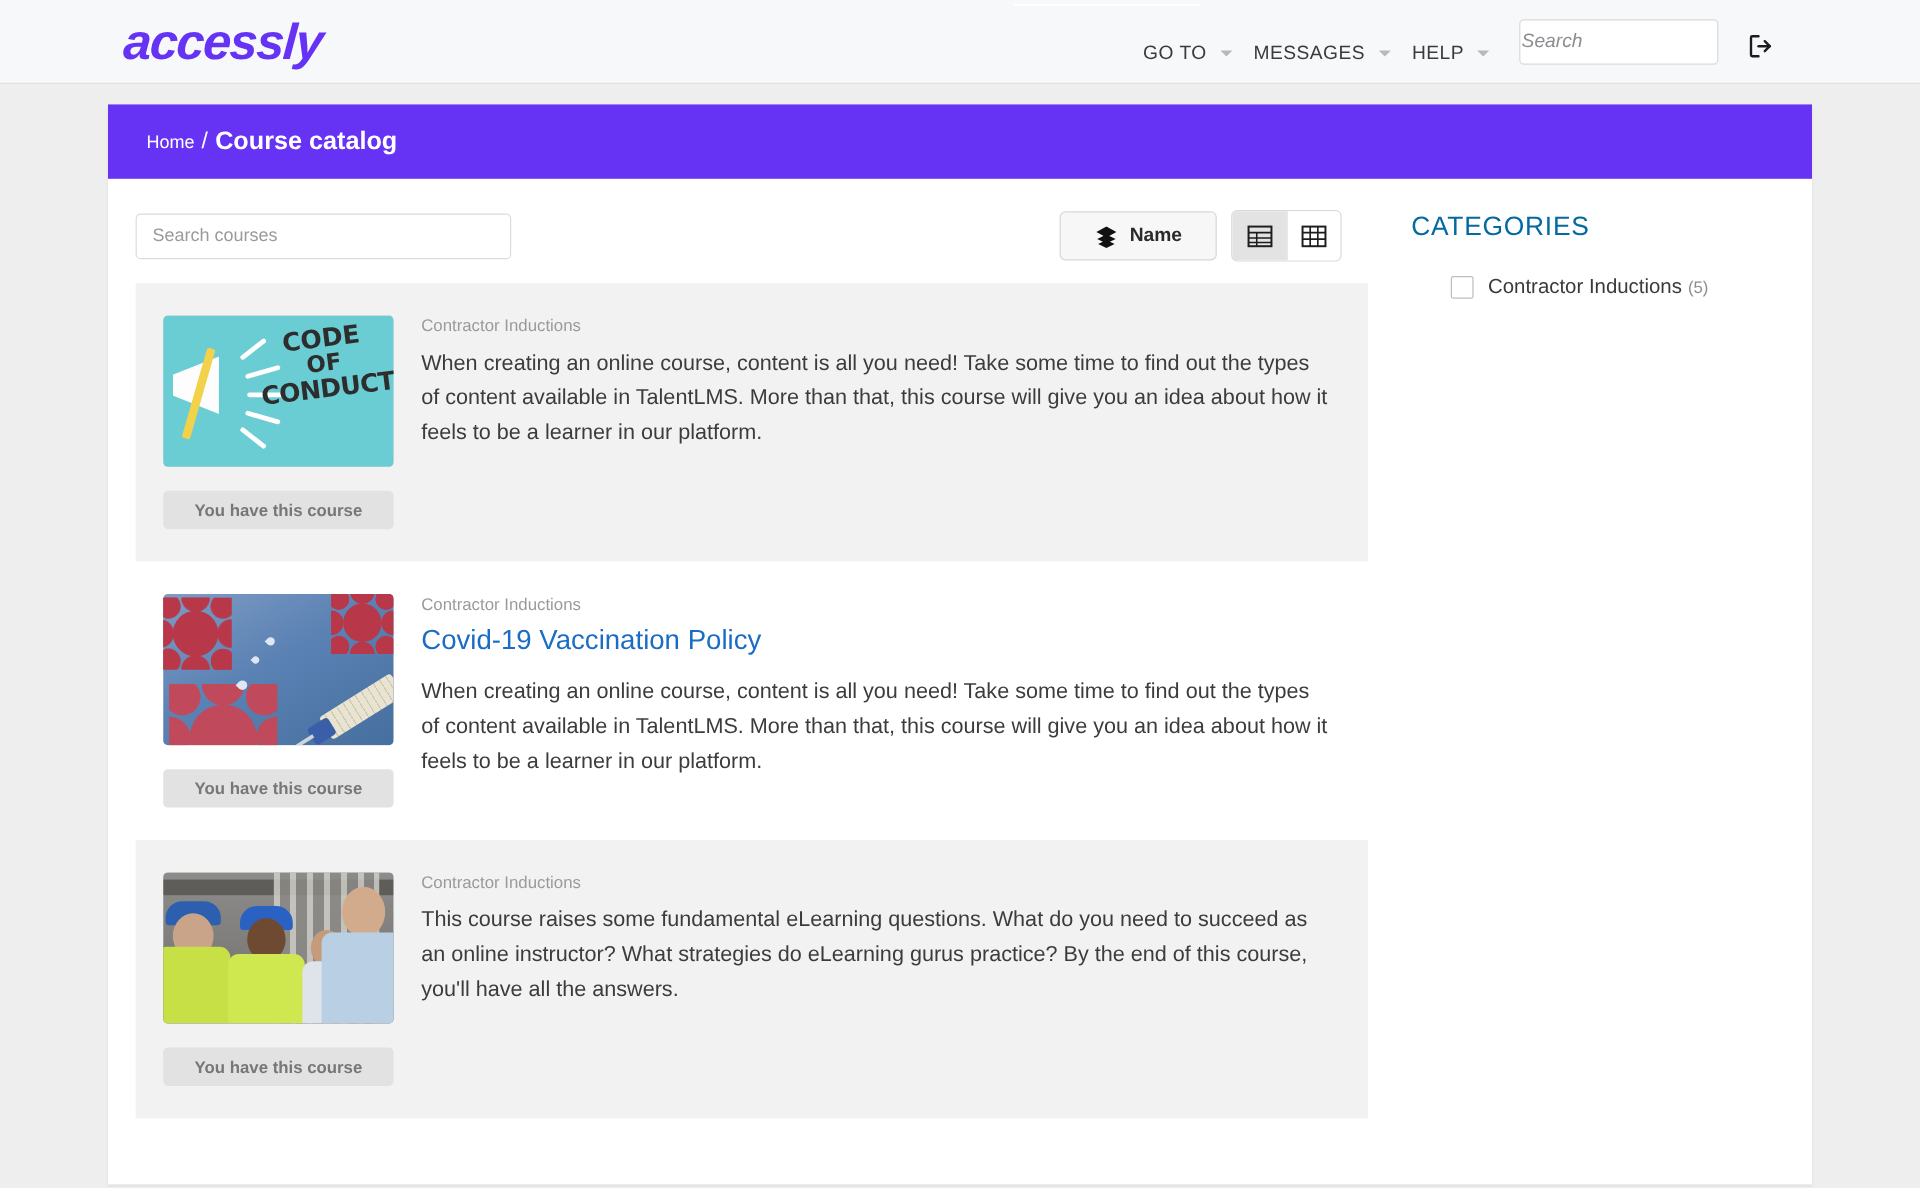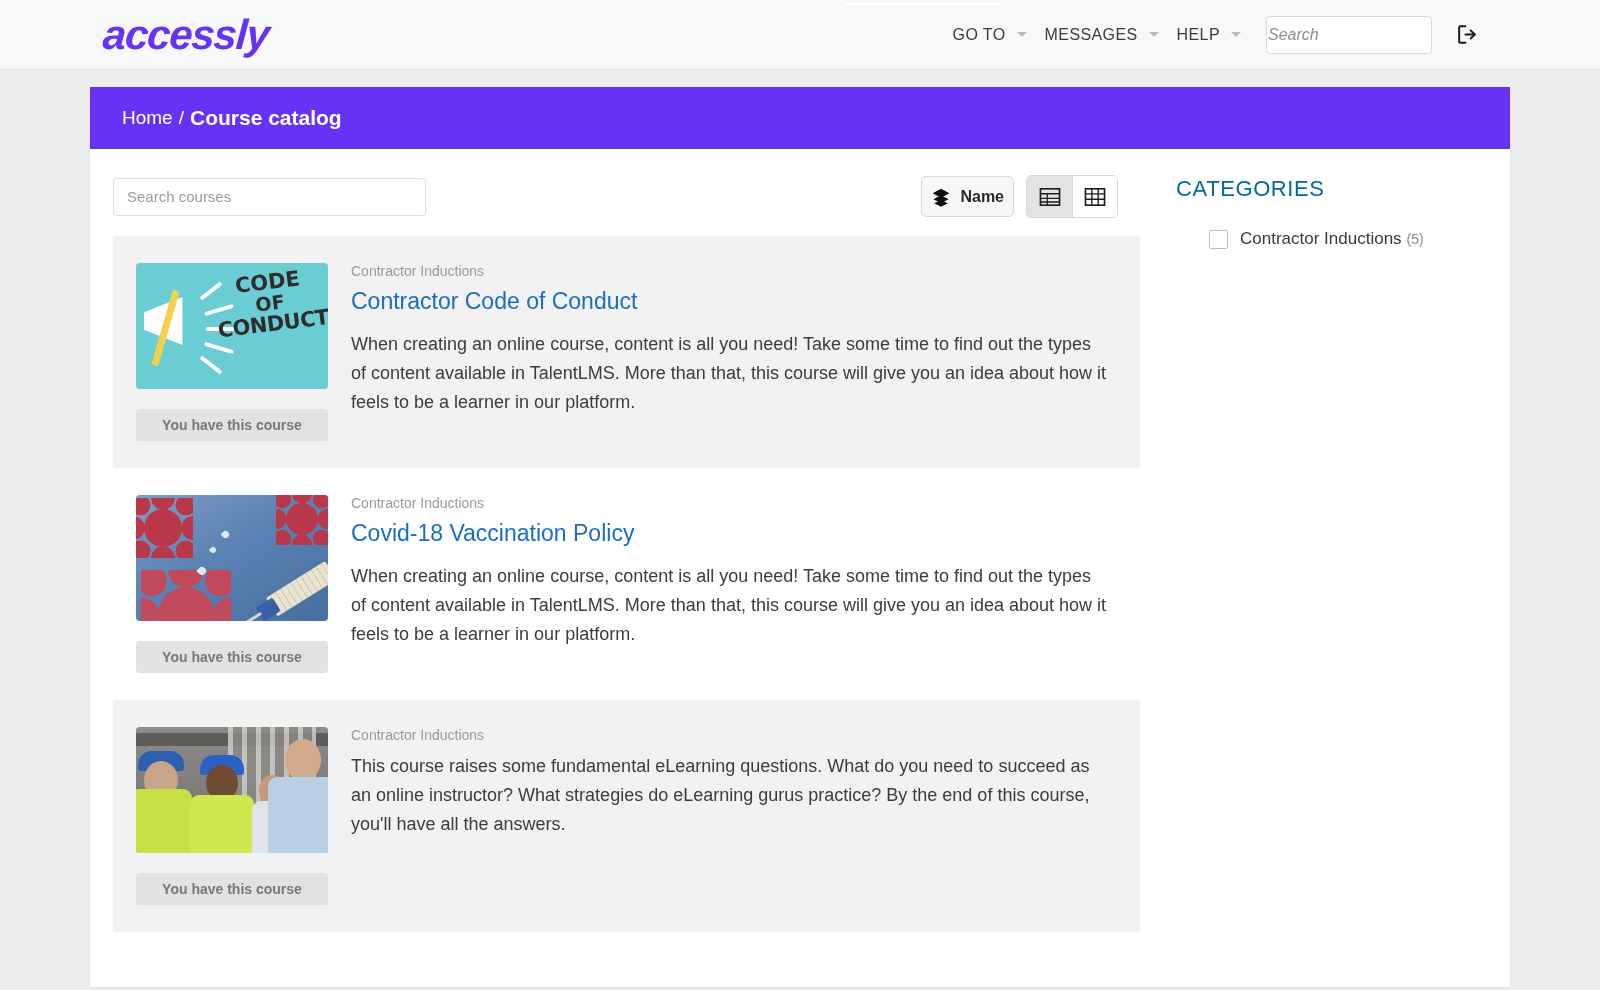--- a/index.html
+++ b/index.html
@@ -32,21 +32,21 @@
     font-weight: bold;
     color: #6633f5;
     letter-spacing: -1.2px;
     line-height: 1;
     transform: skewX(-4deg);
   }
   .topnav {
     margin-left: auto;
     margin-right: 118px;
     display: flex;
-    align-items: center;
+    align-items: flex-end;
     gap: 0;
   }
   .navitem {
     display: flex; align-items: center;
     font-size: 16px;
     color: #3b3b3b;
     letter-spacing: .4px;
     padding: 0 9px;
     cursor: pointer;
   }
@@ -88,21 +88,21 @@
     box-shadow: 0 1px 2px rgba(0,0,0,.07);
     height: 900px;
   }
   .breadcrumb {
     height: 62px;
     background: #6633f5;
     display: flex; align-items: center;
     padding-left: 32px;
     color: #ffffff;
   }
-  .bc-home { font-size: 19px; font-weight: normal; color: #fff; cursor: pointer; }
+  .bc-home { font-size: 15px; font-weight: normal; color: #fff; cursor: pointer; }
   .bc-sep  { font-size: 19px; margin: 0 6px; color: #fff; }
   .bc-current { font-size: 21px; font-weight: bold; color: #fff; }
 
   .body-row { display: flex; }
 
   
   .main-col { width: 1050px; padding: 26px 0 0 23px; }
 
   .toolbar {
     display: flex; align-items: center;
@@ -117,21 +117,21 @@
     padding: 0 13px;
     font-size: 15px;
     color: #444;
     font-family: "Liberation Sans", sans-serif;
   }
   .course-search::placeholder { color: #9b9b9b; }
   .toolbar-right { margin-left: auto; display: flex; align-items: center; gap: 12px; }
   .sort-btn {
     height: 41px;
     display: flex; align-items: center; gap: 9px;
-    padding: 0 9px;
+    padding: 0 28px;
     background: #f7f7f7;
     border: 1px solid #d8d8d8;
     border-radius: 5px;
     font-size: 16px;
     font-weight: bold;
     color: #2a2a2a;
     cursor: pointer;
     font-family: "Liberation Sans", sans-serif;
   }
   .viewgroup {
@@ -440,21 +440,20 @@
                 <div class="t1">CODE</div>
                 <div class="t2">OF</div>
                 <div class="t3">CONDUCT</div>
               </div>
             </div>
           </div>
           <button class="have-btn">You have this course</button>
         </div>
         <div class="info-col">
           <div class="cat-label">Contractor Inductions</div>
-          <a class="course-title">Contractor Code of Conduct</a>
           <div class="course-desc">When creating an online course, content is all you need! Take some time to find out the types of content available in TalentLMS. More than that, this course will give you an idea about how it feels to be a learner in our platform.</div>
         </div>
       </div>
 
       <div class="course-row">
         <div class="thumb-col">
           <div class="thumb">
             <div class="art-covid">
               <div class="virus v1"></div>
               <div class="virus v2"></div>
@@ -466,21 +465,21 @@
                 <div class="barrel"></div>
                 <div class="hub"></div>
                 <div class="needle"></div>
               </div>
             </div>
           </div>
           <button class="have-btn">You have this course</button>
         </div>
         <div class="info-col">
           <div class="cat-label">Contractor Inductions</div>
-          <a class="course-title">Covid-18 Vaccination Policy</a>
+          <a class="course-title">Covid-19 Vaccination Policy</a>
           <div class="course-desc">When creating an online course, content is all you need! Take some time to find out the types of content available in TalentLMS. More than that, this course will give you an idea about how it feels to be a learner in our platform.</div>
         </div>
       </div>
 
       <div class="course-row alt">
         <div class="thumb-col">
           <div class="thumb">
             <div class="art-site">
               <div class="beam"></div>
               <div class="rail"></div>

